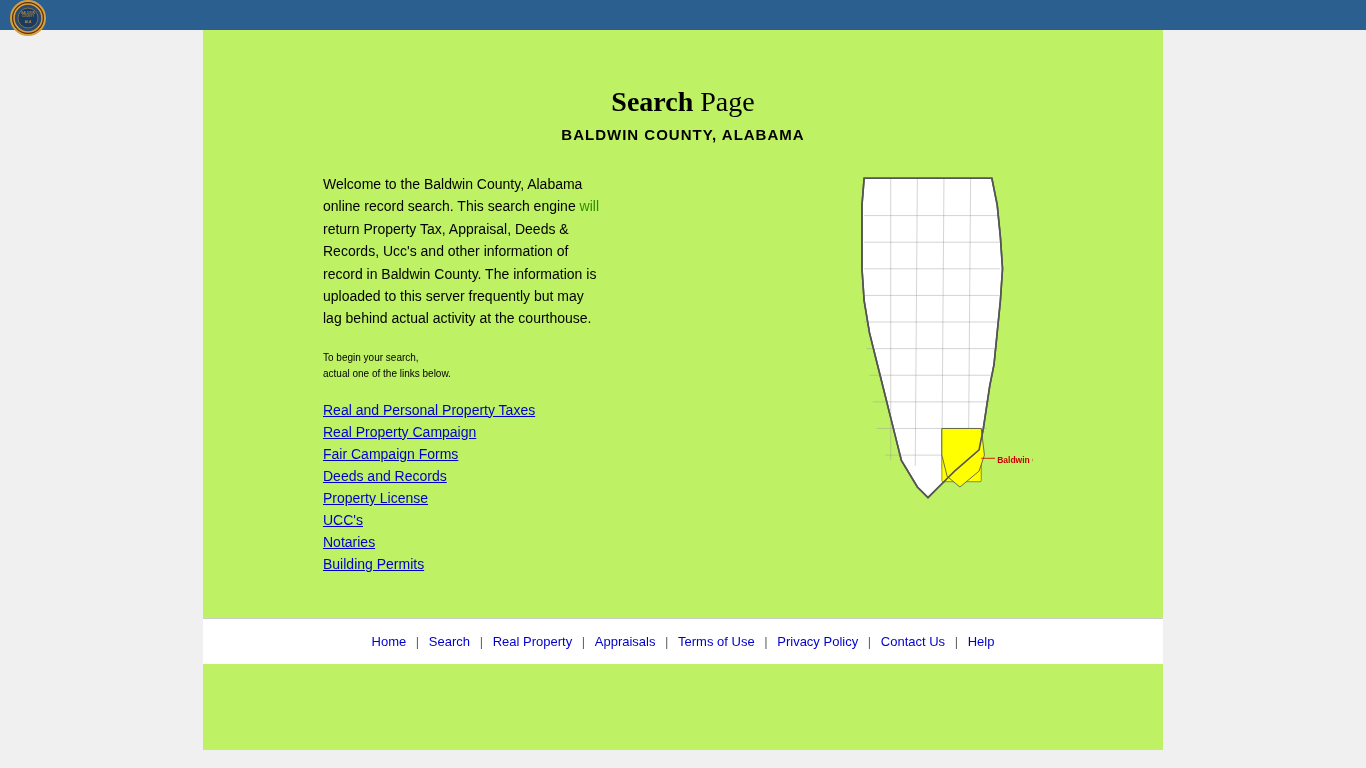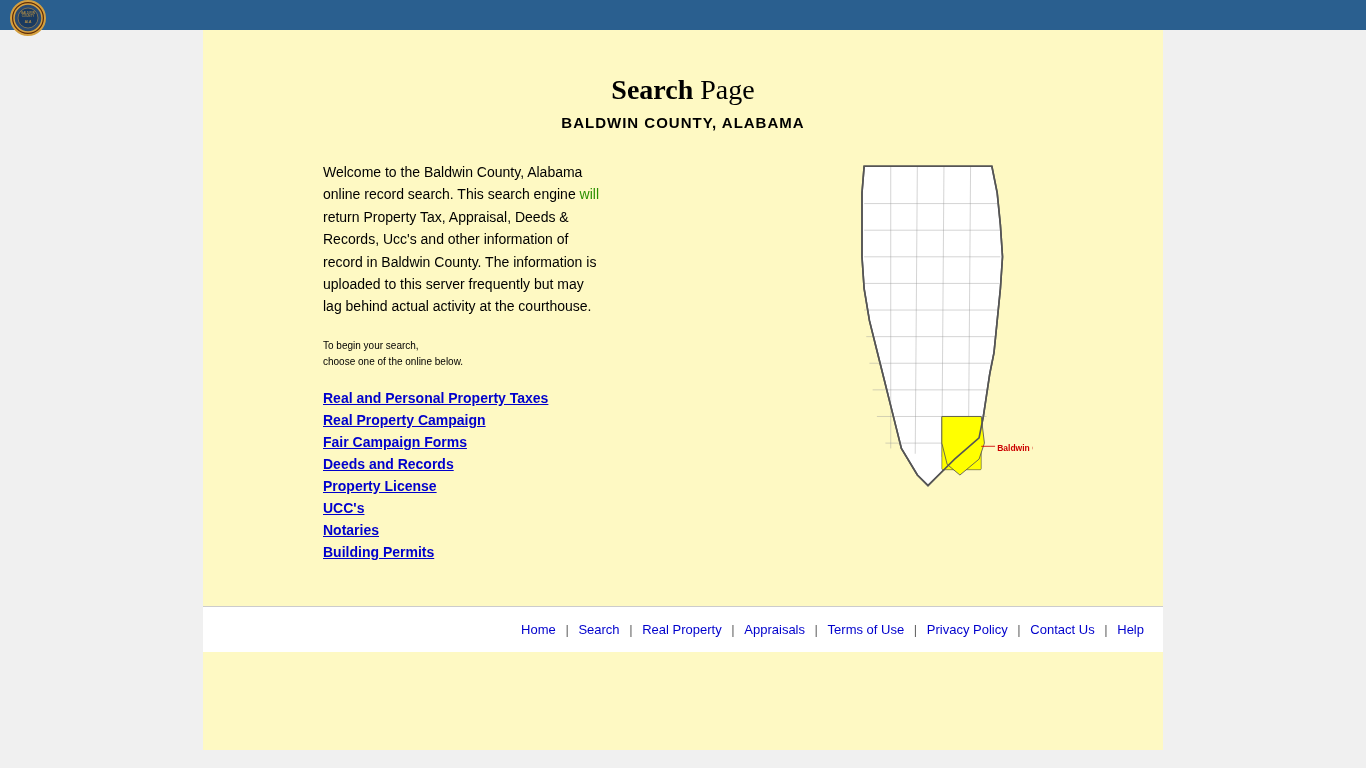--- a/index.html
+++ b/index.html
@@ -34,25 +34,25 @@
       border: 2px solid #d4a040;
       display: flex;
       align-items: center;
       justify-content: center;
       margin-top: 5px;
       overflow: hidden;
     }
 
     
     #main-wrapper {
-      background: #fef9c3;
+      background: #bef264;
       max-width: 960px;
       margin: 0 auto;
       min-height: 720px;
-      padding: 4px 0 0 0;
+      padding: 16px 0 0 0;
     }
 
     #page-heading {
       text-align: center;
       margin-bottom: 8px;
       margin-top: 40px;
     }
 
     #page-heading h1 {
       font-size: 28px;
@@ -103,21 +103,20 @@
       max-width: 280px;
     }
 
     #links-list {
       list-style: none;
       margin-top: 10px;
     }
 
     #links-list li {
       margin-bottom: 6px;
-      font-weight: bold;
     }
 
     #links-list li a {
       color: #0000cc;
       text-decoration: underline;
       font-size: 14px;
       cursor: pointer;
     }
 
     #right-content {
@@ -131,21 +130,21 @@
     
     #map-container {
       position: relative;
       width: 220px;
     }
 
     
     #footer {
       border-top: 1px solid #cccccc;
       padding: 15px;
-      text-align: right;
+      text-align: center;
       font-size: 13px;
       color: #333;
       background: #ffffff;
     }
 
     #footer a {
       color: #0000cc;
       text-decoration: none;
       margin: 0 4px;
     }
@@ -197,21 +196,21 @@
   <div id="content-area">
 
     <div id="left-content">
 
       <p id="intro-text">
         <span>Welcome to the Baldwin County, Alabama online record search. This search engine </span><span class="highlight">will</span><span> return Property Tax, Appraisal, Deeds &amp; Records, Ucc's and other information of record in Baldwin County. The information is uploaded to this server frequently but may lag behind actual activity at the courthouse.</span>
       </p>
 
       <p id="begin-text">
         <span>To begin your search,</span><br>
-        <span>choose one of the online below.</span>
+        <span>actual one of the links below.</span>
       </p>
 
       <ul id="links-list">
       <li><a href="#">Real and Personal Property Taxes</a></li>
           <li><a href="#">Real Property Campaign</a></li>
           <li><a href="#">Fair Campaign Forms</a></li>
           <li><a href="#">Deeds and Records</a></li>
           <li><a href="#">Property License</a></li>
           <li><a href="#">UCC's</a></li>
           <li><a href="#">Notaries</a></li>

